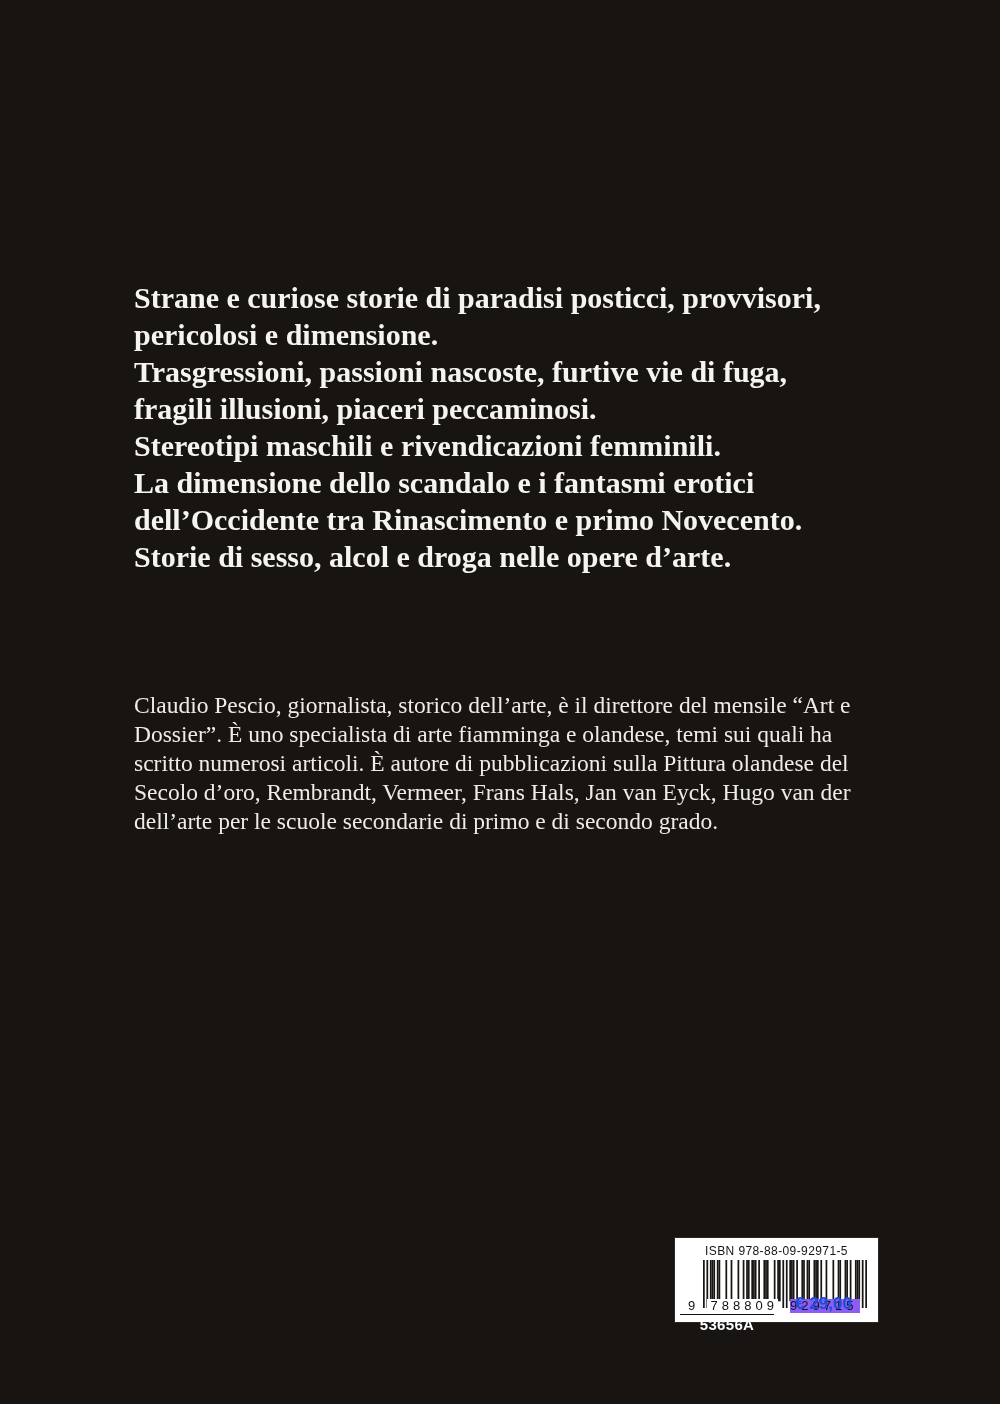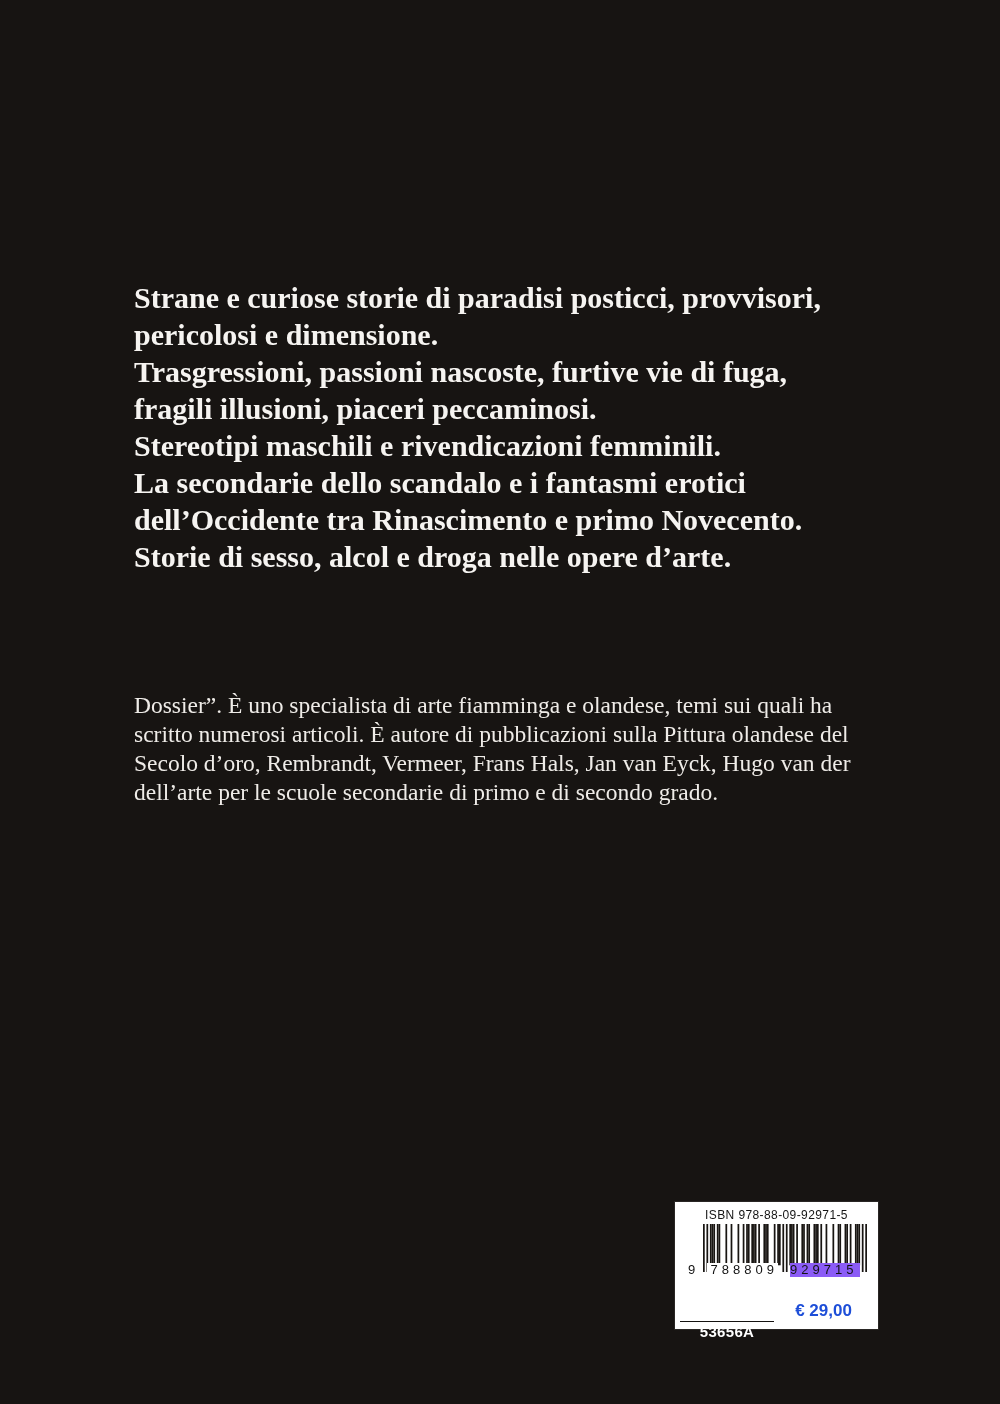--- a/index.html
+++ b/index.html
@@ -18,21 +18,21 @@
   }
   .bio{
     position:absolute;left:134px;top:691px;width:733px;
     font-family:"Liberation Serif",serif;
     font-weight:normal;font-size:23.5px;line-height:29px;
     color:#efece8;
   }
   .line{white-space:nowrap;}
   
   .label{
-    position:absolute;left:675px;top:1202px;width:203px;height:127px;
+    position:absolute;left:675px;top:1238px;width:203px;height:84px;
     background:#ffffff;color:#111;
     box-shadow:0 0 0 1px rgba(255,255,255,0.08);
   }
   .isbn{
     padding-top:6px;text-align:center;
     font-family:"Liberation Sans",sans-serif;
     font-size:12px;line-height:14px;letter-spacing:0.4px;color:#151515;
   }
   .bc-wrap{position:relative;width:164px;height:50px;margin:2px 0 0 28px;}
   .bc-wrap svg{position:absolute;top:0;left:0;display:block;}
@@ -61,26 +61,27 @@
 </style>
 </head>
 <body>
 
 <div class="blurb">
   <div class="line j">Strane e curiose storie di paradisi posticci, provvisori,</div>
   <div class="line">pericolosi e dimensione.</div>
   <div class="line j">Trasgressioni, passioni nascoste, furtive vie di fuga,</div>
   <div class="line">fragili illusioni, piaceri peccaminosi.</div>
   <div class="line">Stereotipi maschili e rivendicazioni femminili.</div>
-  <div class="line j">La secondarie dello scandalo e i fantasmi erotici</div>
+  <div class="line j">La dimensione dello scandalo e i fantasmi erotici</div>
   <div class="line">dell’Occidente tra Rinascimento e primo Novecento.</div>
   <div class="line">Storie di sesso, alcol e droga nelle opere d’arte.</div>
 </div>
 
 <div class="bio">
+  <div class="line j">Claudio Pescio, giornalista, storico dell’arte, è il direttore del mensile “Art e</div>
   <div class="line j">Dossier”. È uno specialista di arte fiamminga e olandese, temi sui quali ha</div>
   <div class="line j">scritto numerosi articoli. È autore di pubblicazioni sulla Pittura olandese del</div>
   <div class="line j">Secolo d’oro, Rembrandt, Vermeer, Frans Hals, Jan van Eyck, Hugo van der</div>
   <div class="line">dell’arte per le scuole secondarie di primo e di secondo grado.</div>
 </div>
 
 <div class="label">
   <div class="isbn">ISBN 978-88-09-92971-5</div>
   <div class="bc-wrap">
     <svg id="bars" width="164" height="48" viewBox="0 0 95 50" preserveAspectRatio="none">

